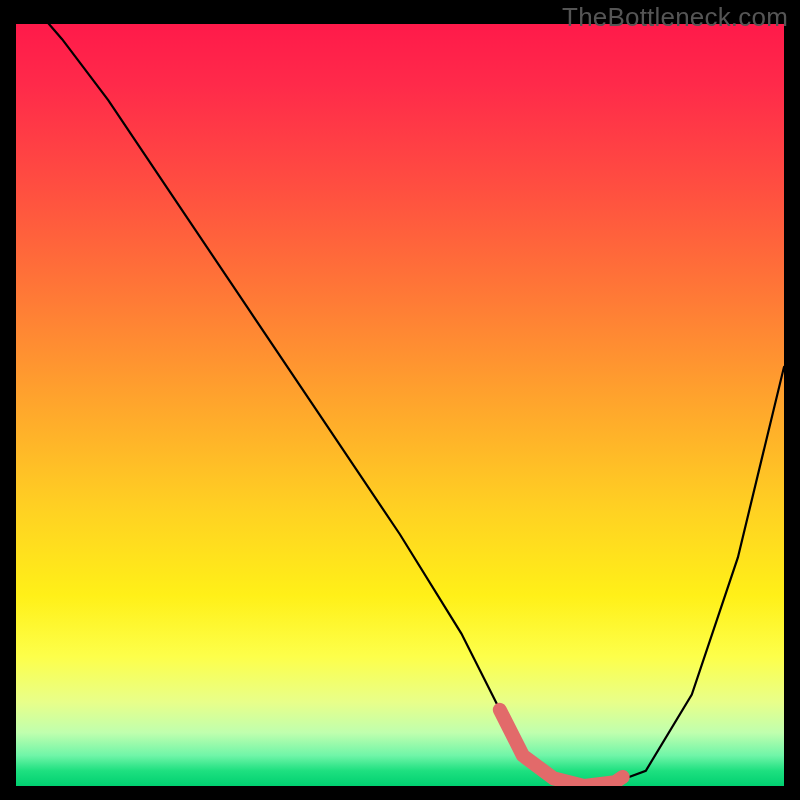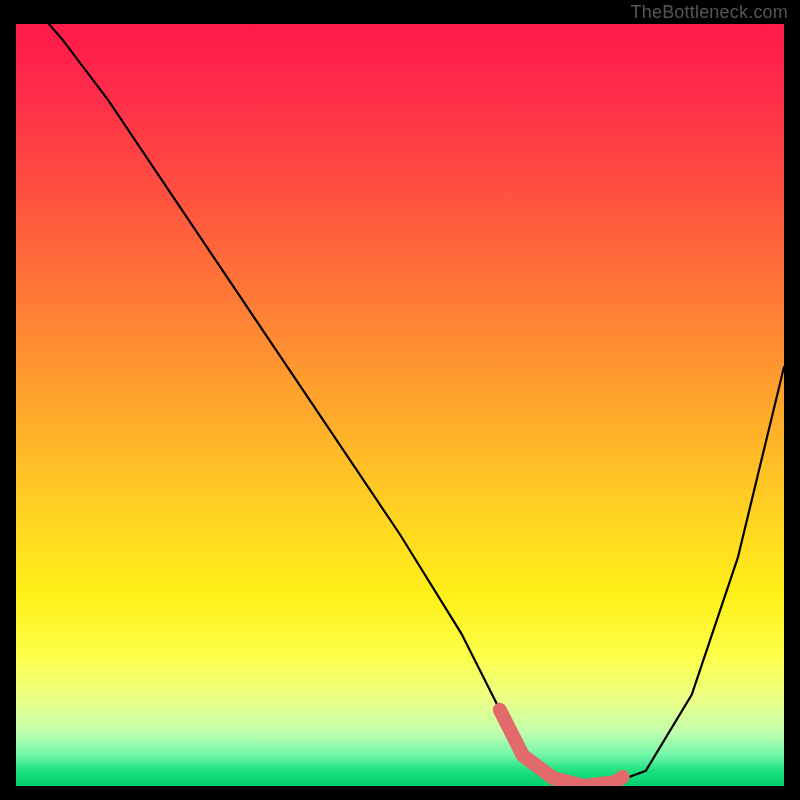--- a/index.html
+++ b/index.html
@@ -10,21 +10,21 @@
     background: #000;
     position: relative;
     overflow: hidden;
     font-family: Arial, Helvetica, sans-serif;
   }
   .watermark {
     position: absolute;
     top: 2px;
     right: 12px;
     color: #555;
-    font-size: 18px;
+    font-size: 26px;
     font-weight: 400;
     z-index: 10;
     letter-spacing: 0.2px;
   }
   .plot-area {
     position: absolute;
     left: 16px;
     top: 24px;
     width: 768px;
     height: 762px;

